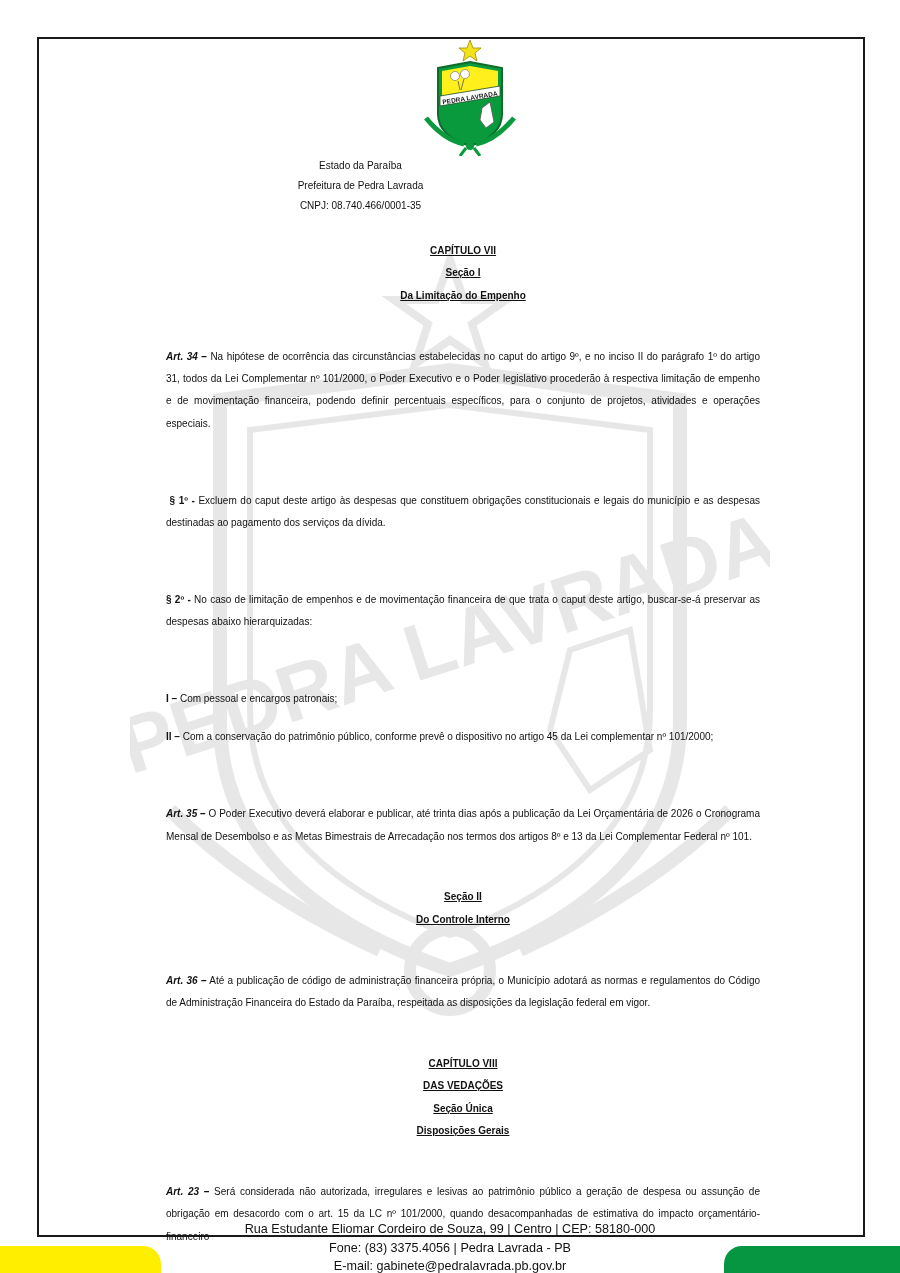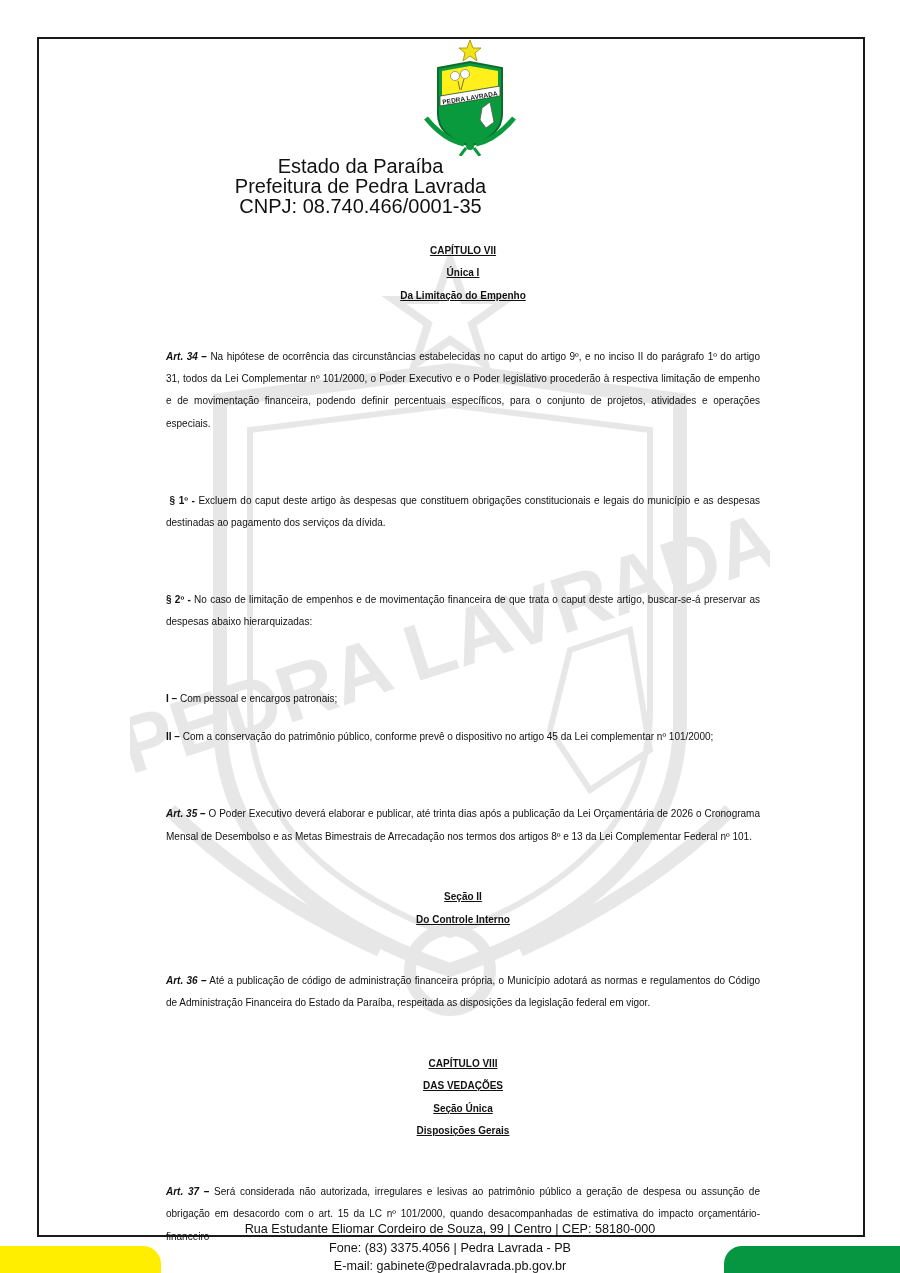--- a/index.html
+++ b/index.html
@@ -13,21 +13,21 @@
     position:absolute; left:37px; top:37px; width:828px; height:1200px;
     border:2px solid #1a1a1a; box-sizing:border-box;
   }
   .watermark {
     position:absolute; left:130px; top:250px; width:640px; height:780px;
     opacity:0.12; pointer-events:none;
   }
   .crest { position:absolute; left:424px; top:38px; width:92px; height:118px; }
   .header-lines {
     position:absolute; left:0; width:721px; top:156px; text-align:center;
-    font-size:20px; line-height:20px;
+    font-size:10px; line-height:20px;
   }
   .content {
     position:absolute; left:150px; top:240px; width:626px;
     font-size:10px; line-height:22.4px;
   }
   .heading { text-align:center; font-weight:bold; line-height:22.4px; }
   .heading span { text-decoration:underline; }
   p { margin:16px; text-align:justify; }
   .gap { height:22.4px; }
   b.lbl { font-weight:bold; }
@@ -77,21 +77,21 @@
 
 <div class="header-lines">
   <div>Estado da Paraíba</div>
   <div>Prefeitura de Pedra Lavrada</div>
   <div>CNPJ: 08.740.466/0001-35</div>
 </div>
 
 <div class="content">
   <div class="heading">
     <div><span>CAPÍTULO VII</span></div>
-    <div><span>Única I</span></div>
+    <div><span>Seção I</span></div>
     <div><span>Da Limitação do Empenho</span></div>
   </div>
   <div class="gap"></div>
 
   <p><i class="art">Art. 34 –</i><span> Na hipótese de ocorrência das circunstâncias estabelecidas no caput do artigo 9º, e no inciso II do parágrafo 1º do artigo 31, todos da Lei Complementar nº 101/2000, o Poder Executivo e o Poder legislativo procederão à respectiva limitação de empenho e de movimentação financeira, podendo definir percentuais específicos, para o conjunto de projetos, atividades e operações especiais.</span></p>
   <div class="gap"></div>
 
   <p>&nbsp;<b class="lbl">§ 1º -</b><span> Excluem do caput deste artigo às despesas que constituem obrigações constitucionais e legais do município e as despesas destinadas ao pagamento dos serviços da dívida.</span></p>
   <div class="gap"></div>
 
@@ -115,21 +115,21 @@
   <div class="gap"></div>
 
   <div class="heading">
     <div><span>CAPÍTULO VIII</span></div>
     <div><span>DAS VEDAÇÕES</span></div>
     <div><span>Seção Única</span></div>
     <div><span>Disposições Gerais</span></div>
   </div>
   <div class="gap"></div>
 
-  <p><i class="art">Art. 37 –</i><span> Será considerada não autorizada, irregulares e lesivas ao patrimônio público a geração de despesa ou assunção de obrigação em desacordo com o art. 15 da LC nº 101/2000, quando desacompanhadas de estimativa do impacto orçamentário-financeiro</span></p>
+  <p><i class="art">Art. 23 –</i><span> Será considerada não autorizada, irregulares e lesivas ao patrimônio público a geração de despesa ou assunção de obrigação em desacordo com o art. 15 da LC nº 101/2000, quando desacompanhadas de estimativa do impacto orçamentário-financeiro</span></p>
 </div>
 
 <div class="footer">
   <div>Rua Estudante Eliomar Cordeiro de Souza, 99 | Centro | CEP: 58180-000</div>
   <div>Fone: (83) 3375.4056 | Pedra Lavrada - PB</div>
   <div>E-mail: gabinete@pedralavrada.pb.gov.br</div>
   <div>www.pedralavrada.pb.gov.br</div>
 </div>
 
 <div class="bar-yellow"></div>

